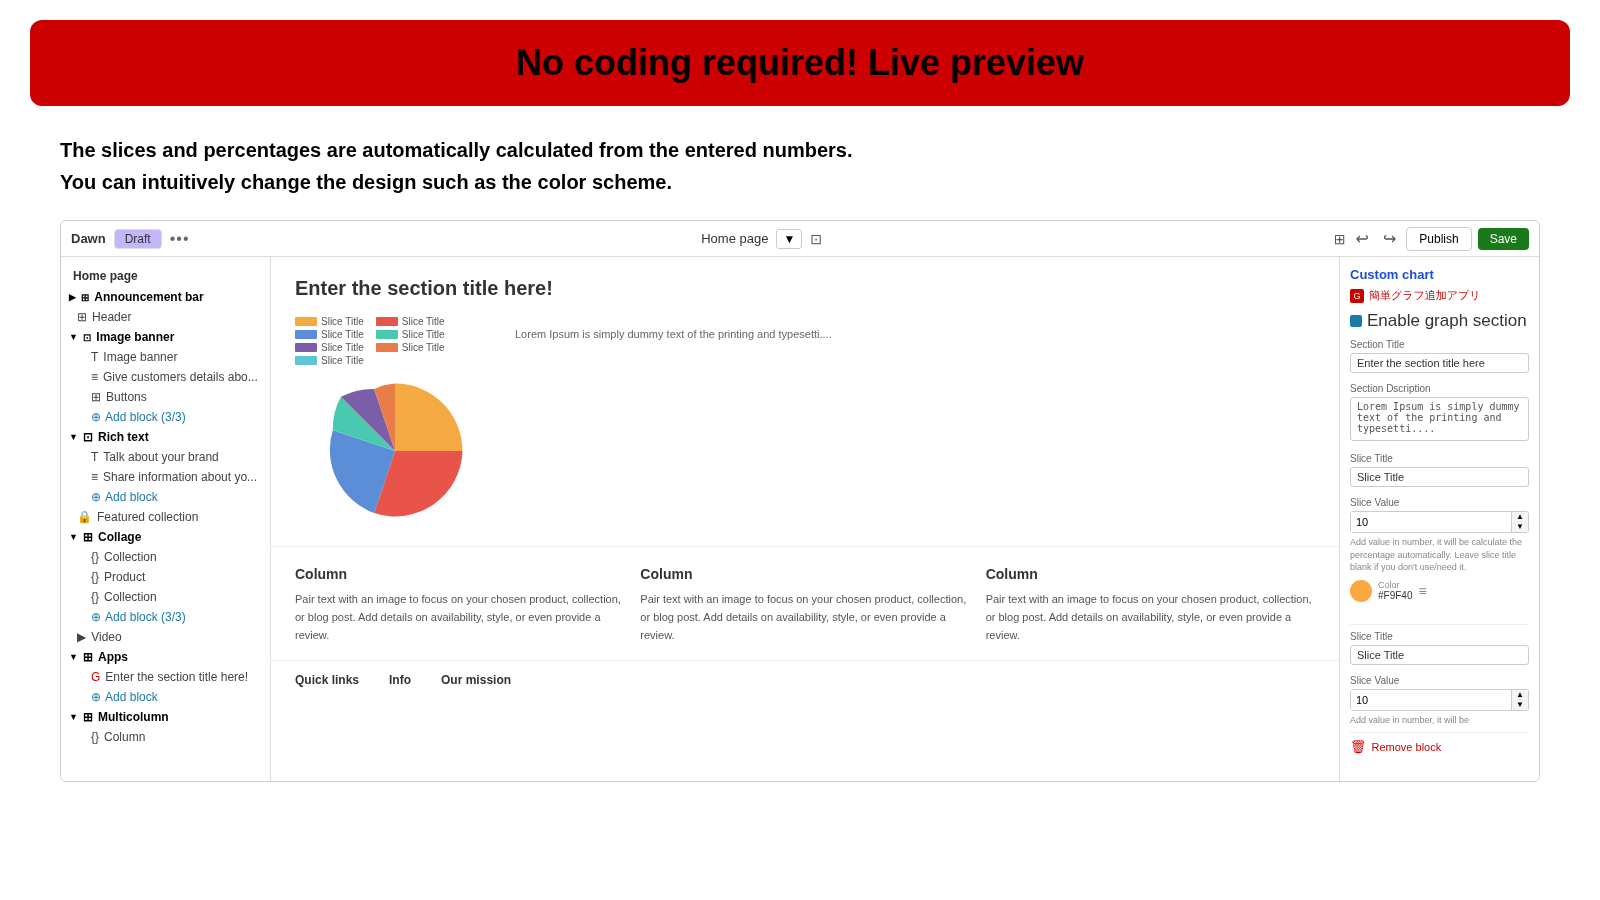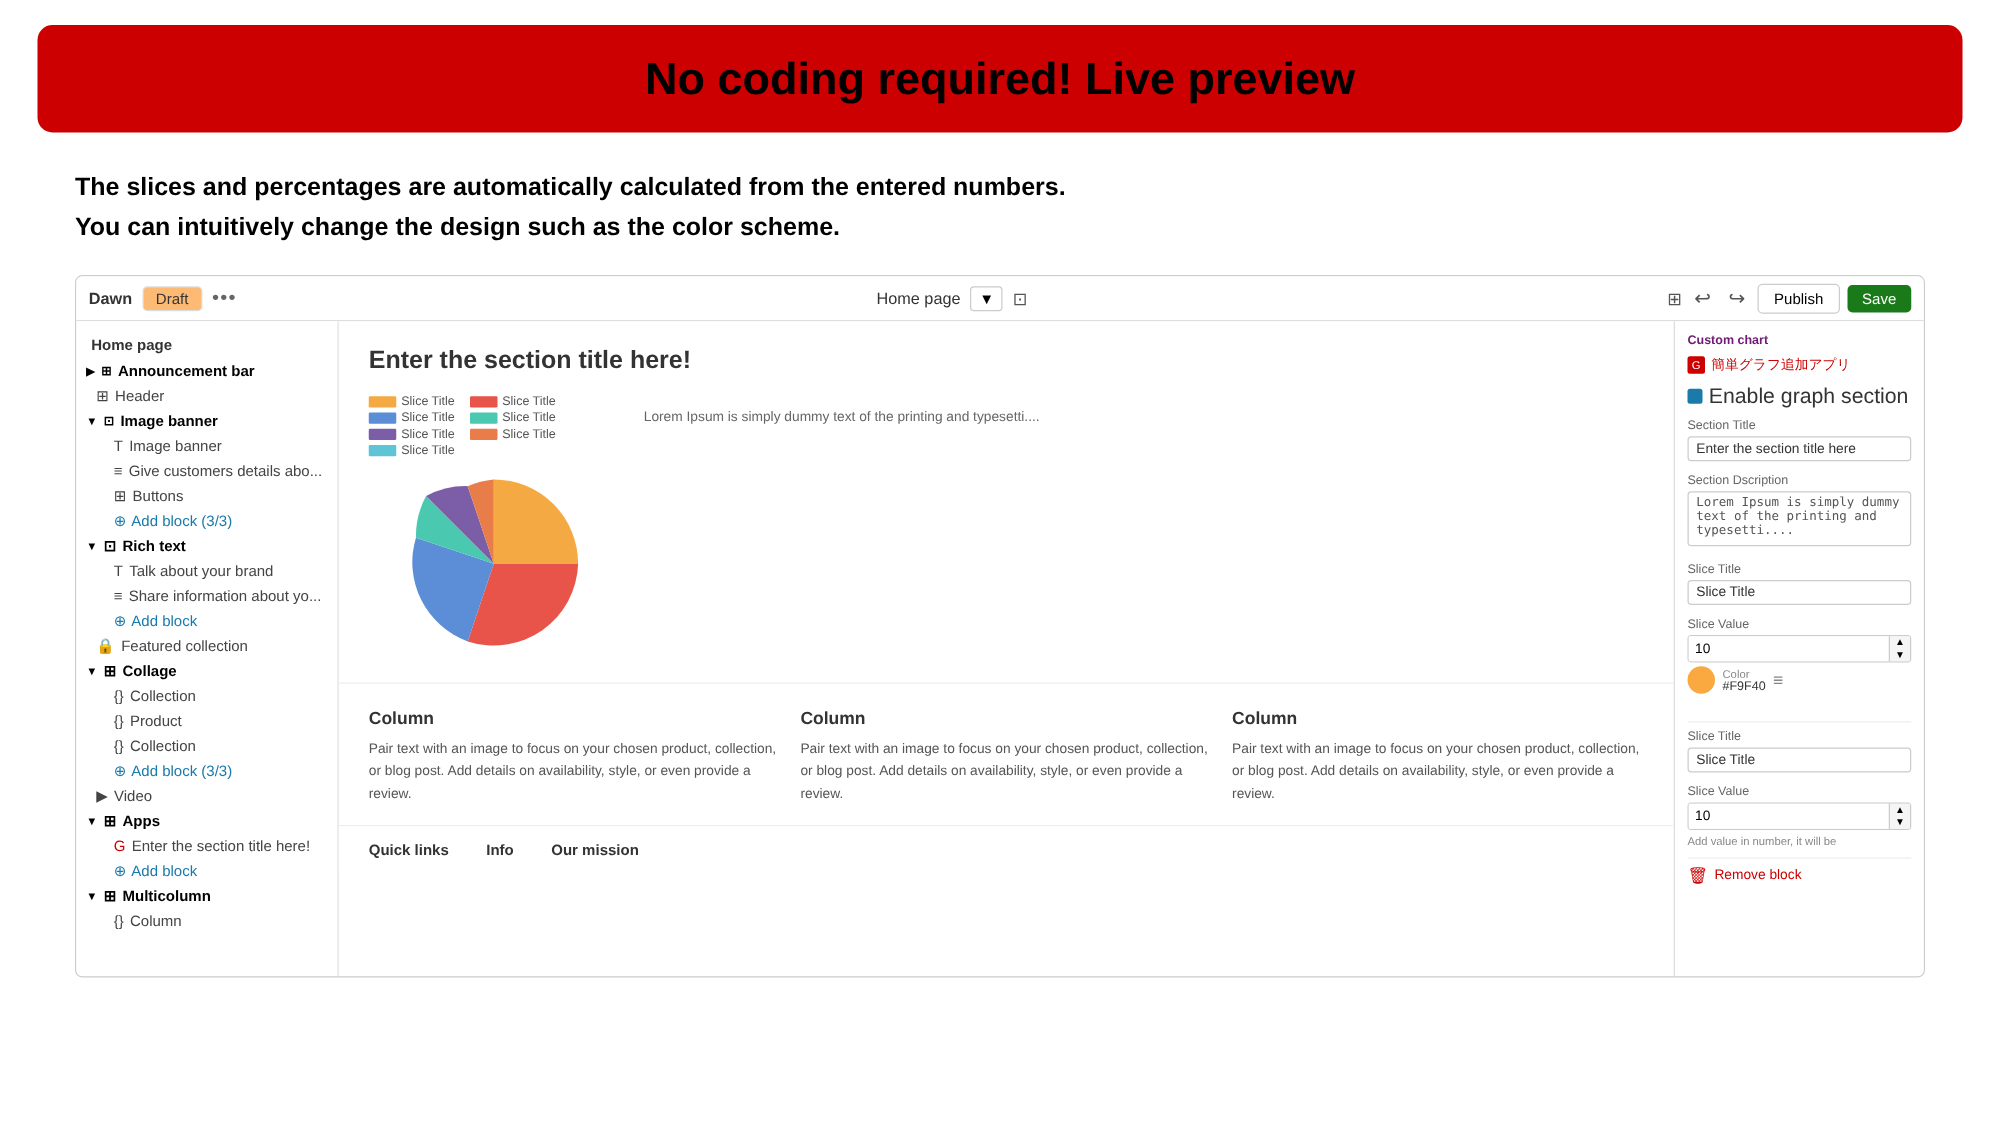--- a/index.html
+++ b/index.html
@@ -64,21 +64,21 @@
     .toolbar-left { display: flex; align-items: center; gap: 8px; }
     .toolbar-brand { font-size: 13px; color: #333; font-weight: bold; }
     .toolbar-tab {
       background: #f0f0f0;
       border-radius: 4px;
       padding: 2px 10px;
       font-size: 12px;
       color: #333;
       border: 1px solid #ddd;
     }
-    .toolbar-tab.active { background: #fdba74; }
+    .toolbar-tab.active { background: #c4b5fd; }
     .toolbar-dots { font-size: 16px; color: #666; letter-spacing: 1px; }
     .toolbar-center { flex: 1; display: flex; justify-content: center; align-items: center; gap: 8px; }
     .toolbar-page { font-size: 13px; color: #333; }
     .toolbar-dropdown {
       border: 1px solid #ccc;
       border-radius: 3px;
       padding: 2px 6px;
       font-size: 12px;
       display: flex; align-items: center; gap: 4px;
     }
@@ -239,23 +239,23 @@
     
     .right-panel {
       width: 200px;
       background: #fff;
       border-left: 1px solid #ddd;
       overflow-y: auto;
       padding: 10px;
       font-size: 11px;
     }
     .rp-title {
-      font-size: 10px;
+      font-size: 13px;
       font-weight: bold;
-      color: #701a75;
+      color: #1d4ed8;
       margin-bottom: 6px;
     }
     .rp-app-row {
       display: flex;
       align-items: center;
       gap: 5px;
       margin-bottom: 8px;
       color: #cc0000;
       font-size: 11px;
     }
@@ -610,20 +610,21 @@
       <input class="rp-input" type="text" value="Slice Title" style="">
 
       <div class="rp-label">Slice Value</div>
       <div class="rp-number-row">
         <input class="rp-number-input" type="text" value="10" style="">
         <div class="rp-number-btns">
           <button class="rp-number-btn">▲</button>
           <button class="rp-number-btn">▼</button>
         </div>
       </div>
+      <div class="rp-hint">Add value in number, it will be calculate the percentage automatically. Leave slice title blank if you don't use/need it.</div>
 
       <div class="rp-color-row">
         <span class="rp-color-swatch" style="background:#F9A940;"></span>
         <div>
           <div style="font-size:9px; color:#888;">Color</div>
           <div style="font-size:10px; color:#333;">#F9F40</div>
         </div>
         <span class="rp-color-menu">≡</span>
       </div>
 

